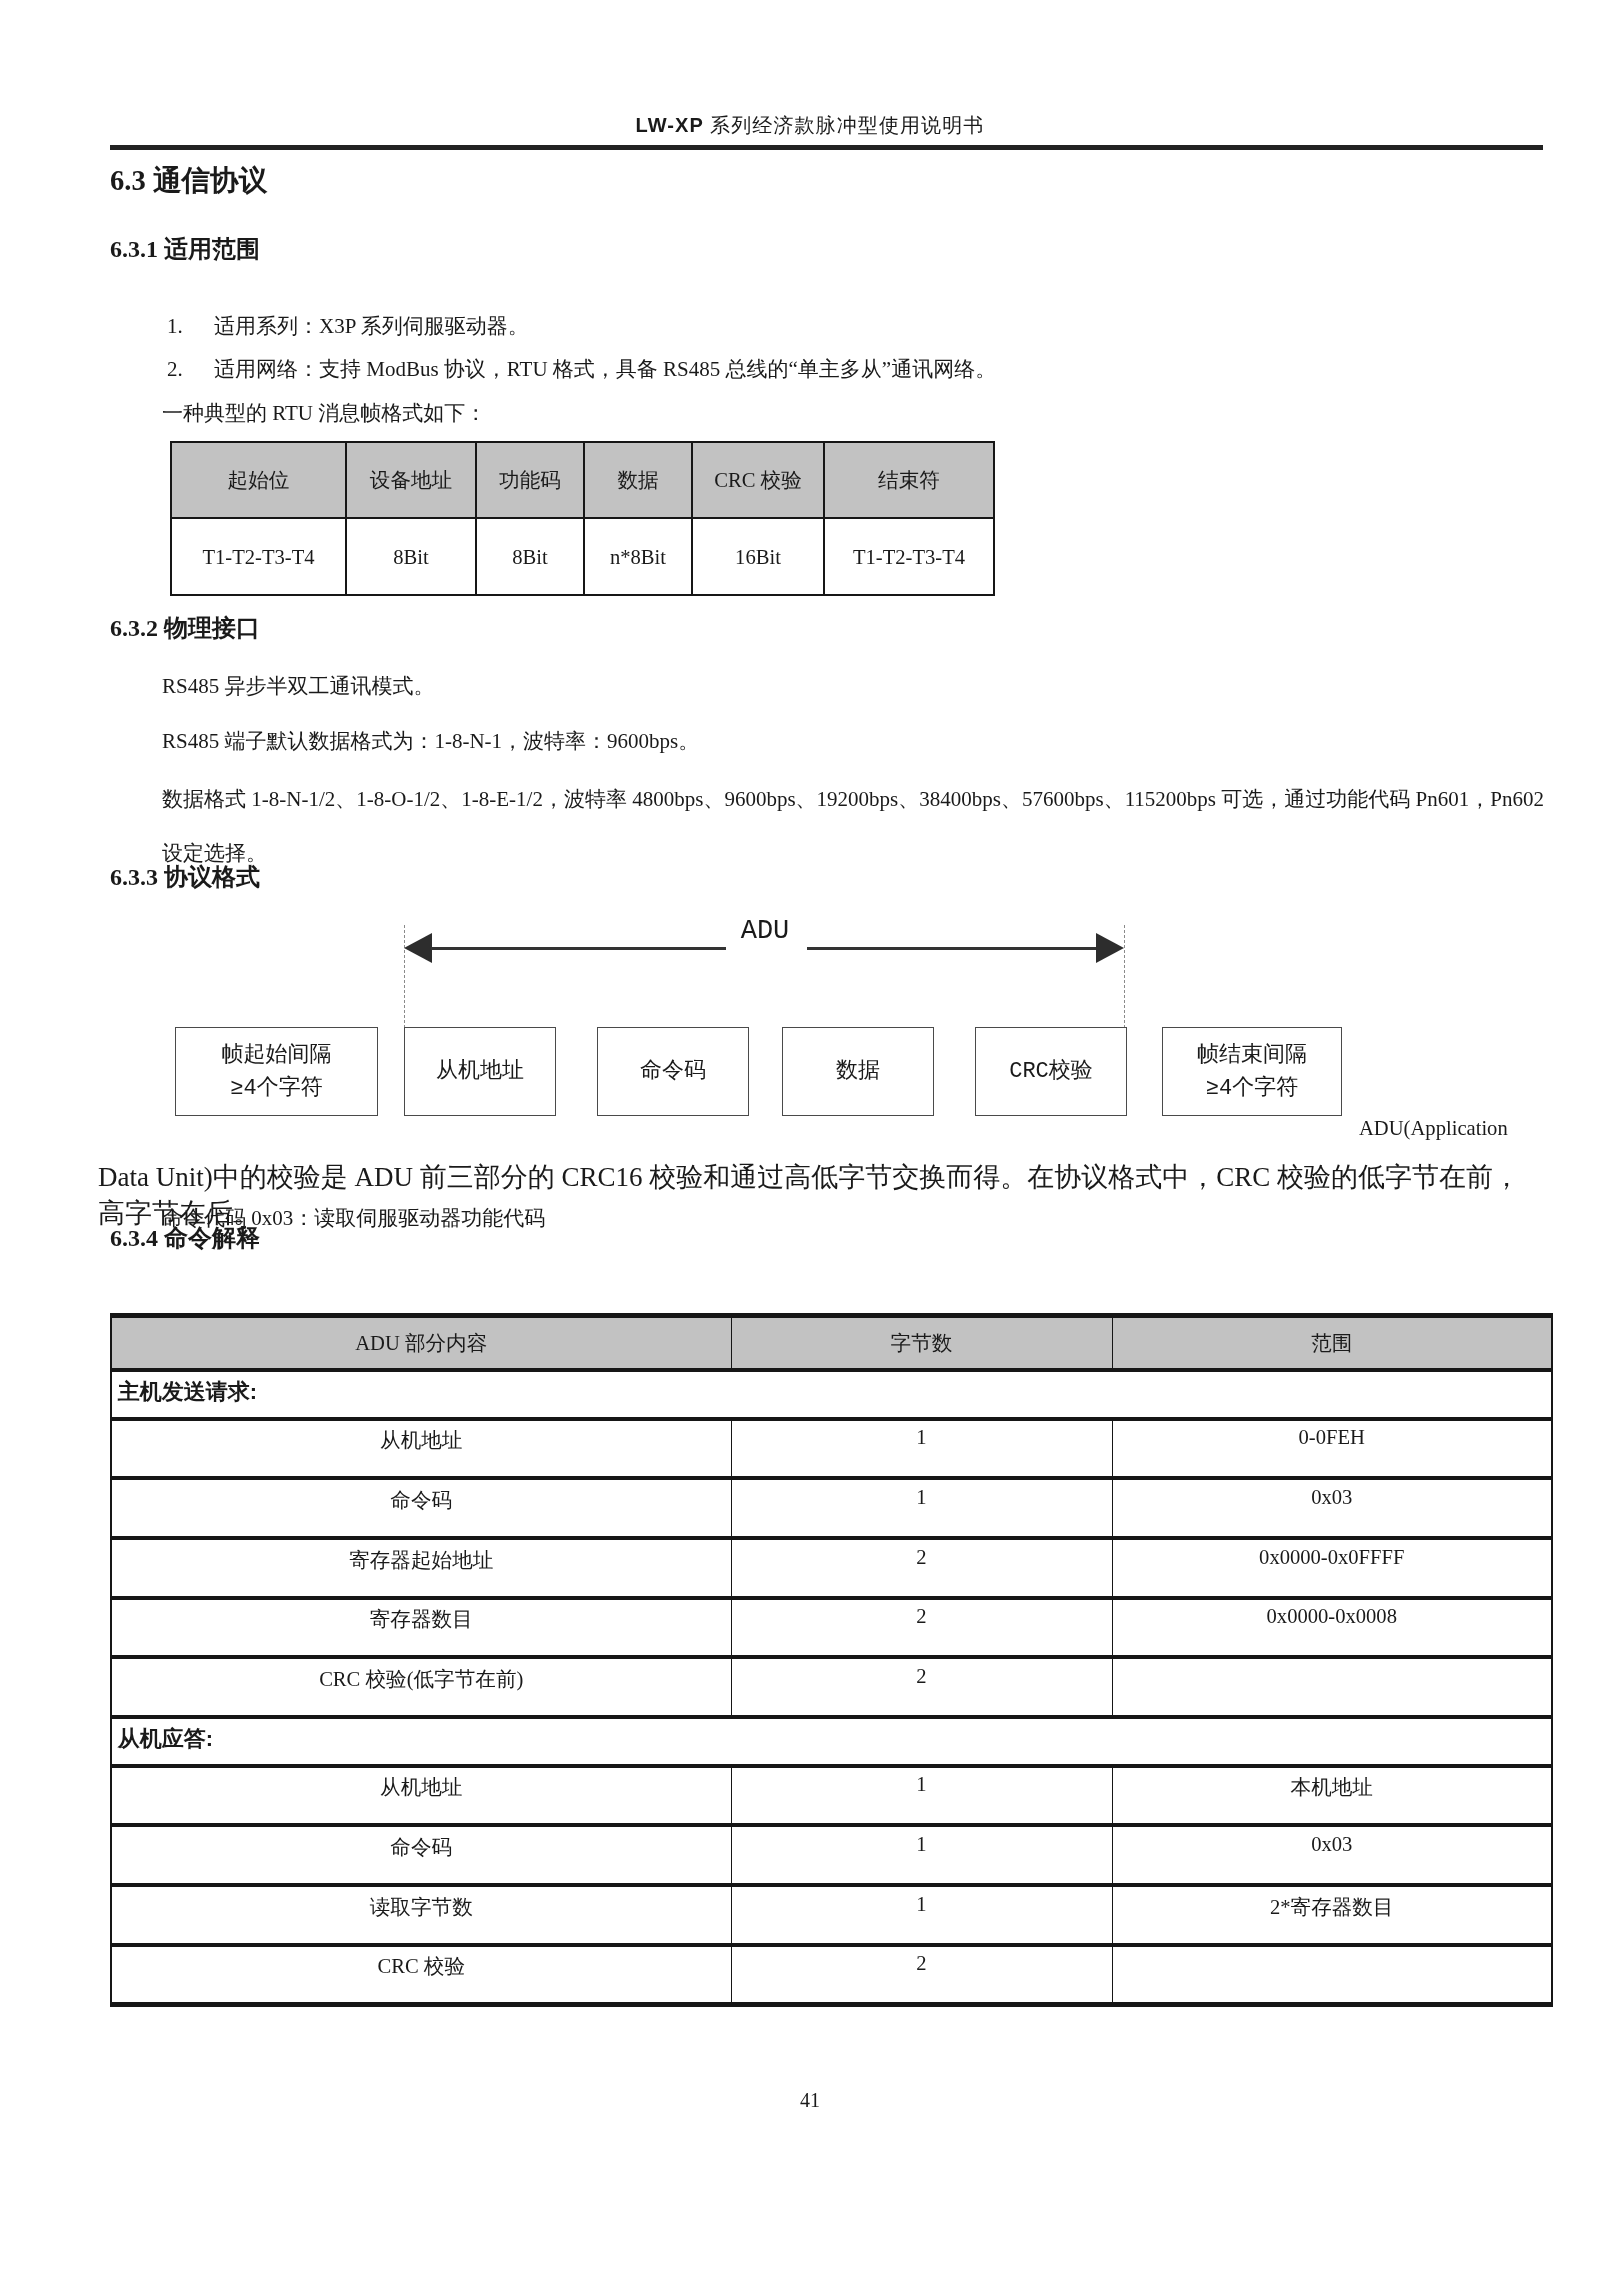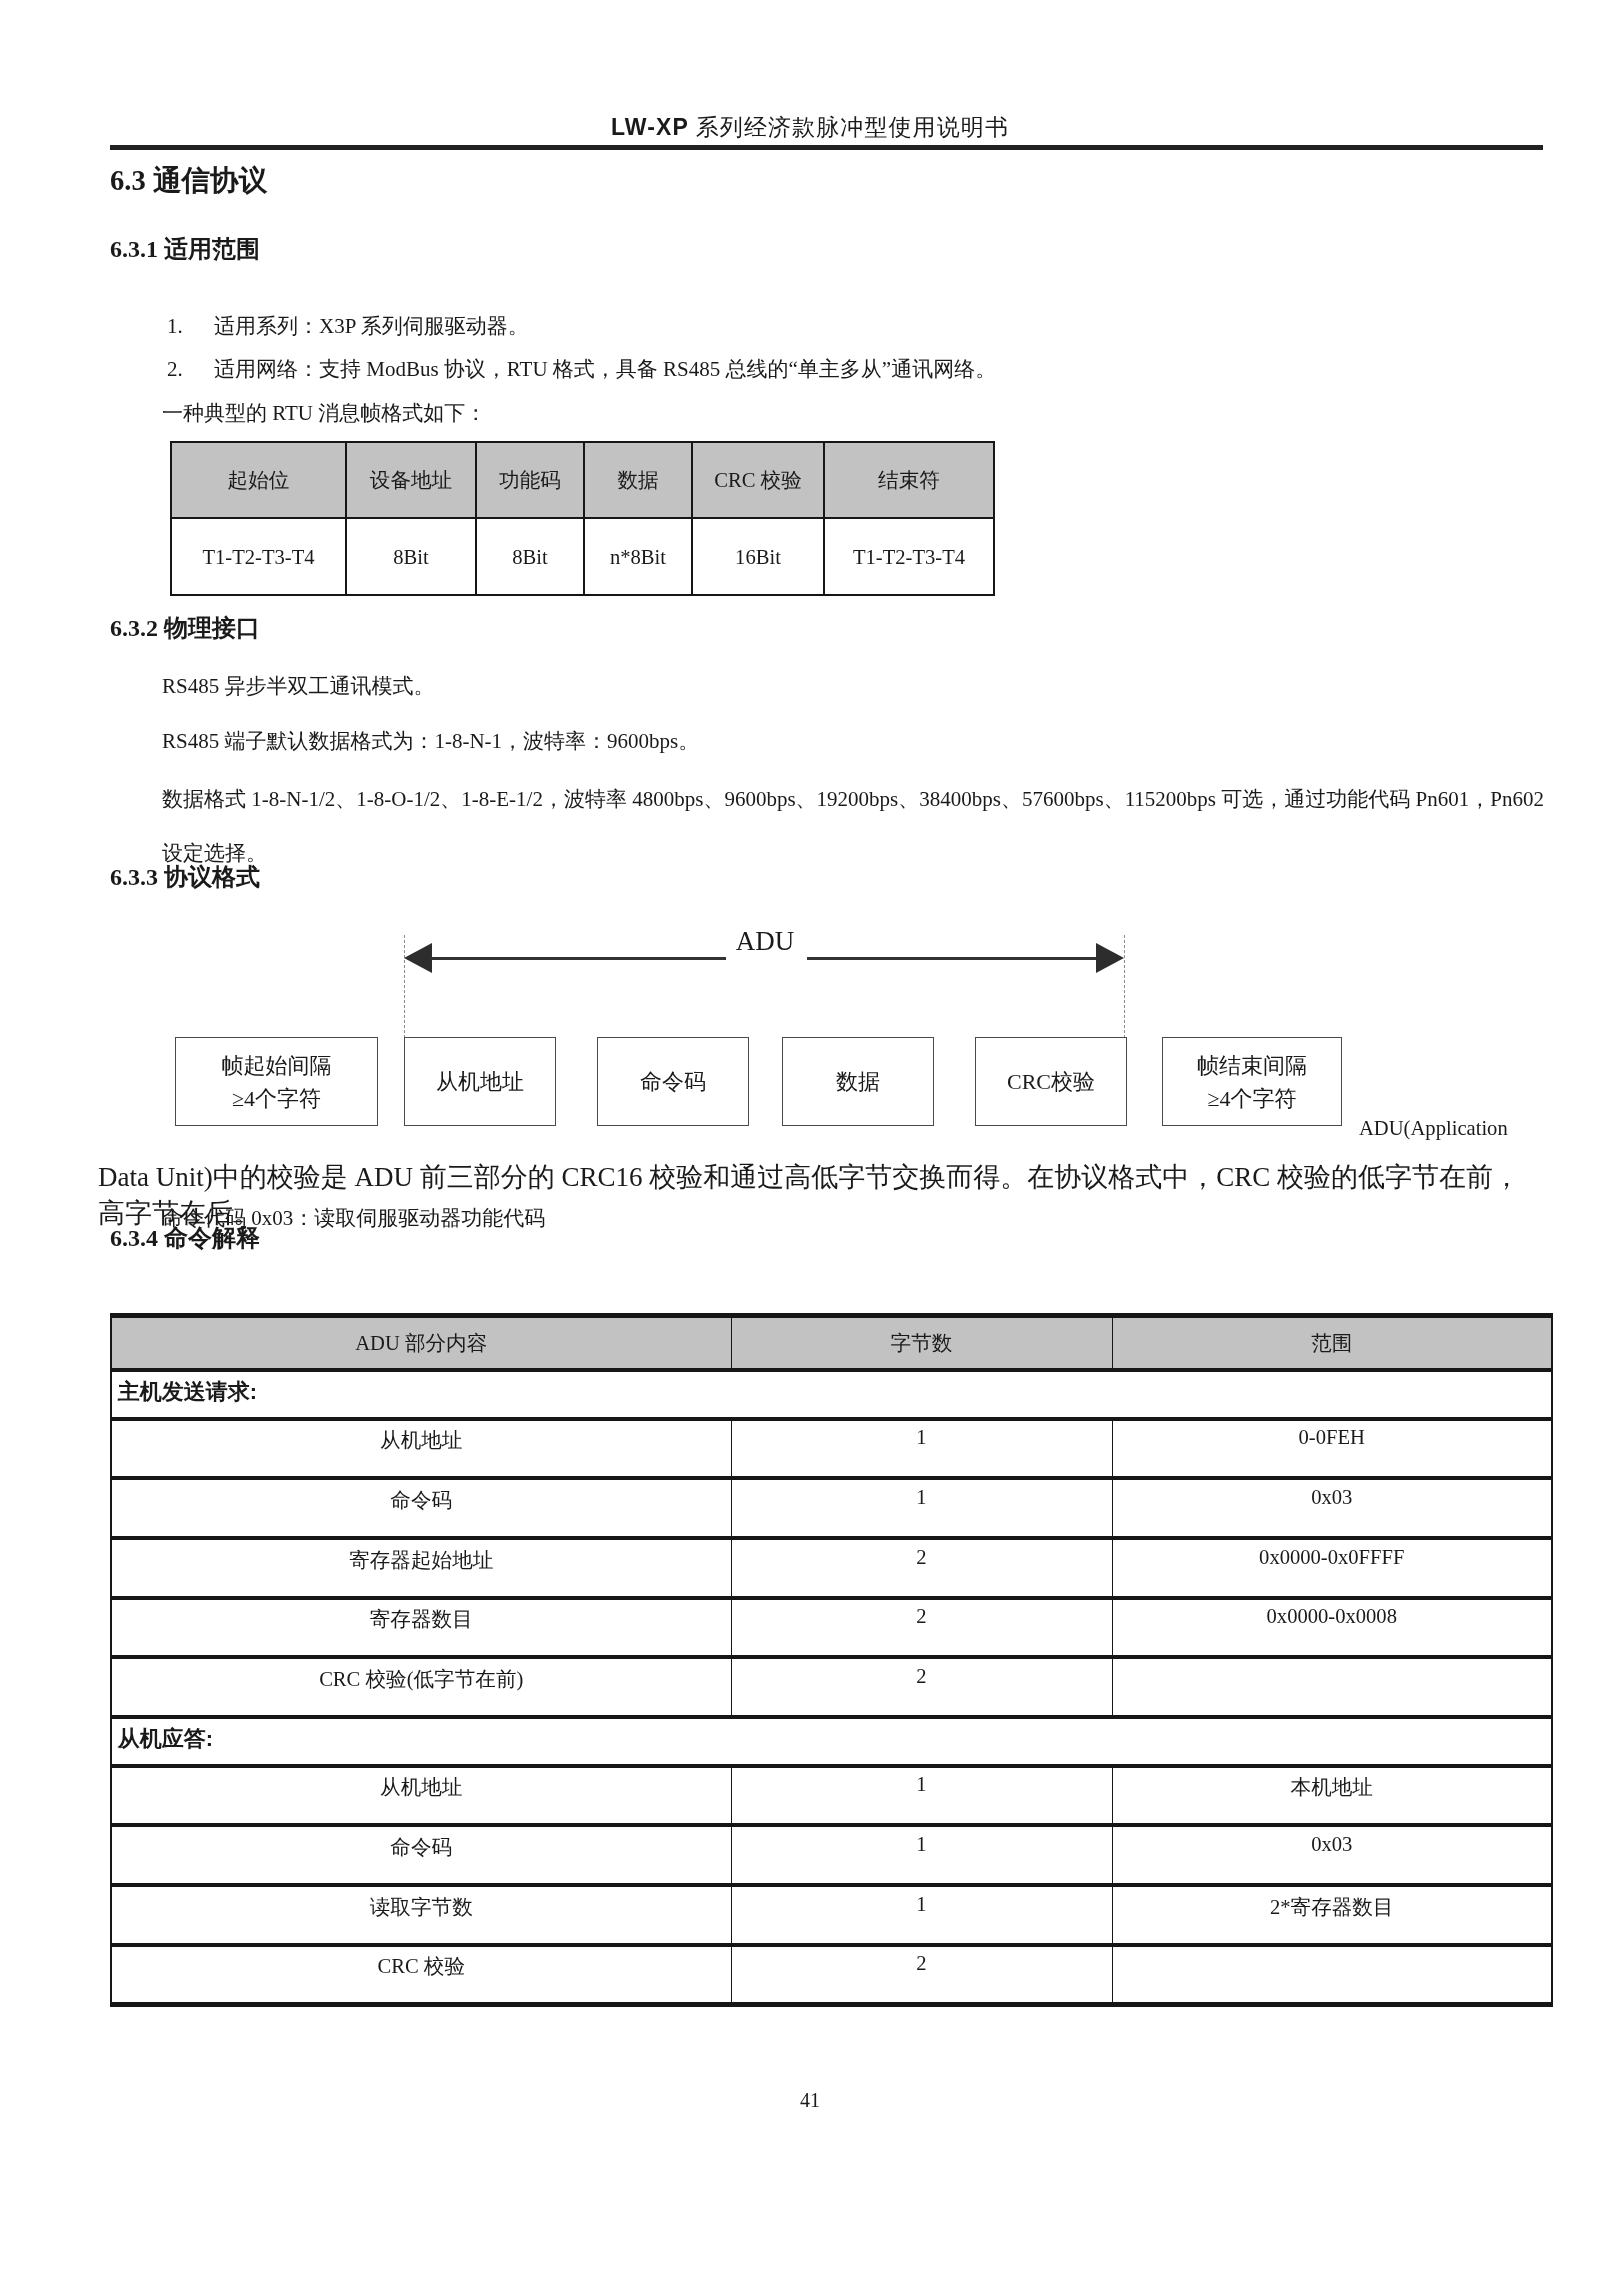--- a/index.html
+++ b/index.html
@@ -8,21 +8,21 @@
     width:1620px;
     height:2284px;
     background:#ffffff;
     font-family:"Liberation Serif","DejaVu Serif",serif;
     color:#1a1a1a;
     overflow:hidden;
   }
   
   .running-head{
     position:absolute; top:112px; left:0; width:100%;
-    text-align:center; font-size:23px; letter-spacing:1.1px;
+    text-align:center; font-size:20px; letter-spacing:1.1px;
   }
   .running-head .brand{font-family:"Liberation Sans","DejaVu Sans",sans-serif; font-weight:bold;}
   .head-rule{position:absolute; top:145px; left:110px; width:1433px; height:4.6px; background:#222;}
 
   
   .h2{position:absolute; left:110px; font-size:28.6px; font-weight:bold;}
   .h3{position:absolute; left:110px; font-size:24px; font-weight:bold;}
 
   .body-line{position:absolute; font-size:21px; white-space:nowrap;}
   .num{display:inline-block; width:47px;}
@@ -37,21 +37,21 @@
   .rtu-table th{background:#c2c2c2; height:72px; font-weight:normal;}
   .rtu-table td{height:74px; vertical-align:middle; padding-bottom:0;}
 
   
   .para{
     position:absolute; left:162px; width:1382px;
     font-size:21px; line-height:54px; text-align:justify;
   }
 
   
-  .diagram{position:absolute; left:0; top:10px; width:1584px; height:1205px; pointer-events:none;}
+  .diagram{position:absolute; left:0; top:0; width:1584px; height:1205px; pointer-events:none;font-family:Liberation Mono, monospace;}
   .dash-v{position:absolute; width:0; border-left:1.7px dashed #8a8a8a; top:925px; height:103px;}
   .adu-label{position:absolute; left:708px; top:916px; width:114px; text-align:center; font-size:27px;}
   .arrow-line{position:absolute; top:947px; height:2.9px; background:#333;}
   .arrow-head{position:absolute; top:933px; width:0; height:0; border-top:15px solid transparent; border-bottom:15px solid transparent;}
   .arrow-head.left{border-right:28.6px solid #2d2d2d;}
   .arrow-head.right{border-left:28.6px solid #2d2d2d;}
   .frame-box{
     position:absolute; top:1027px; height:87px;
     border:1.7px solid #4a4a4a; background:#fff;
     display:flex; flex-direction:column; justify-content:center; align-items:center;

